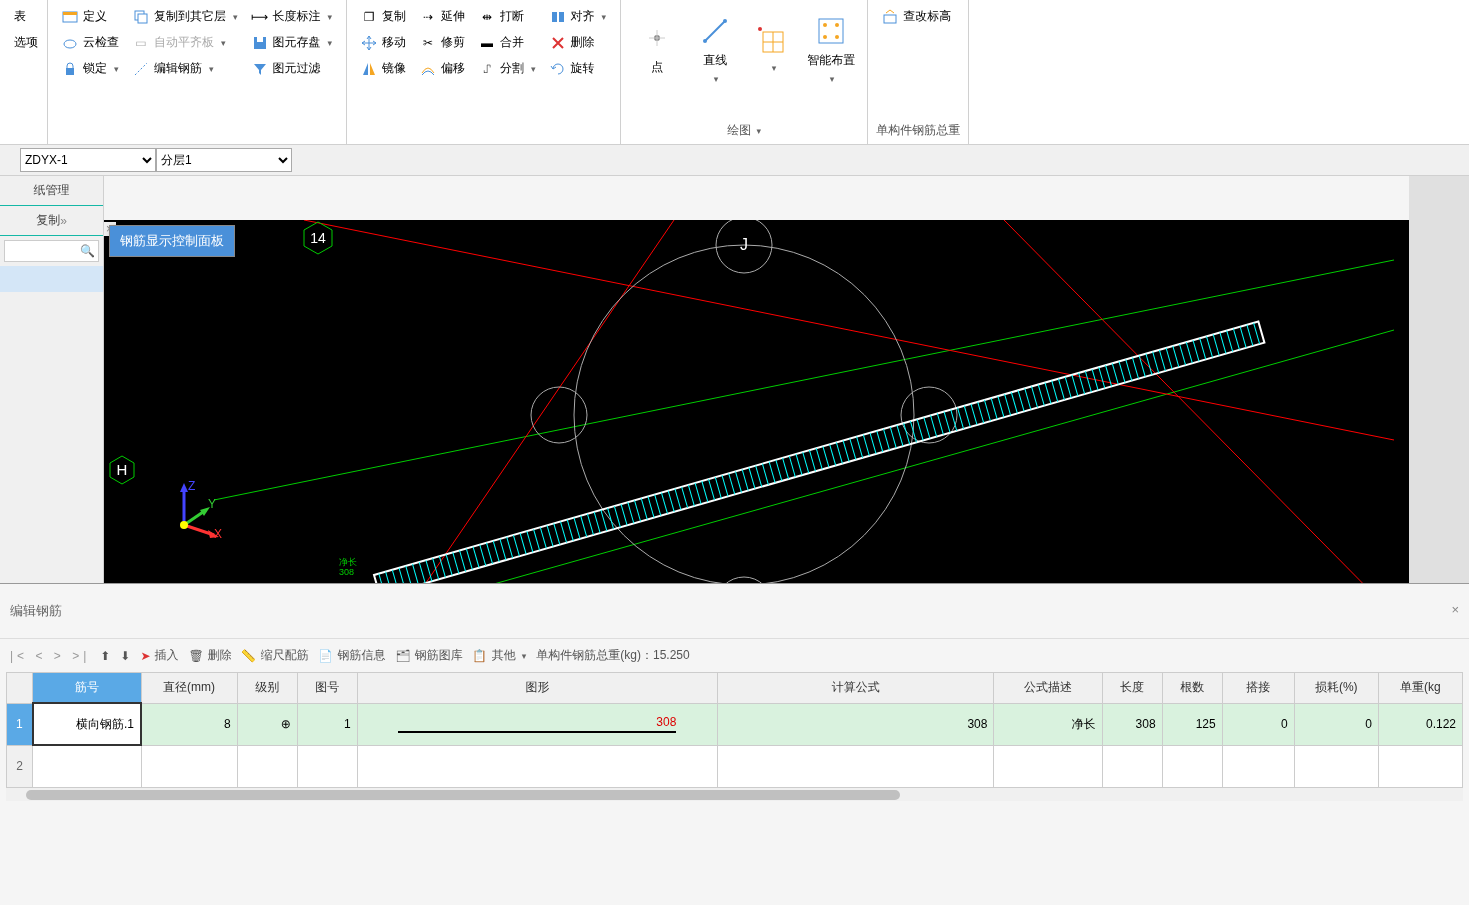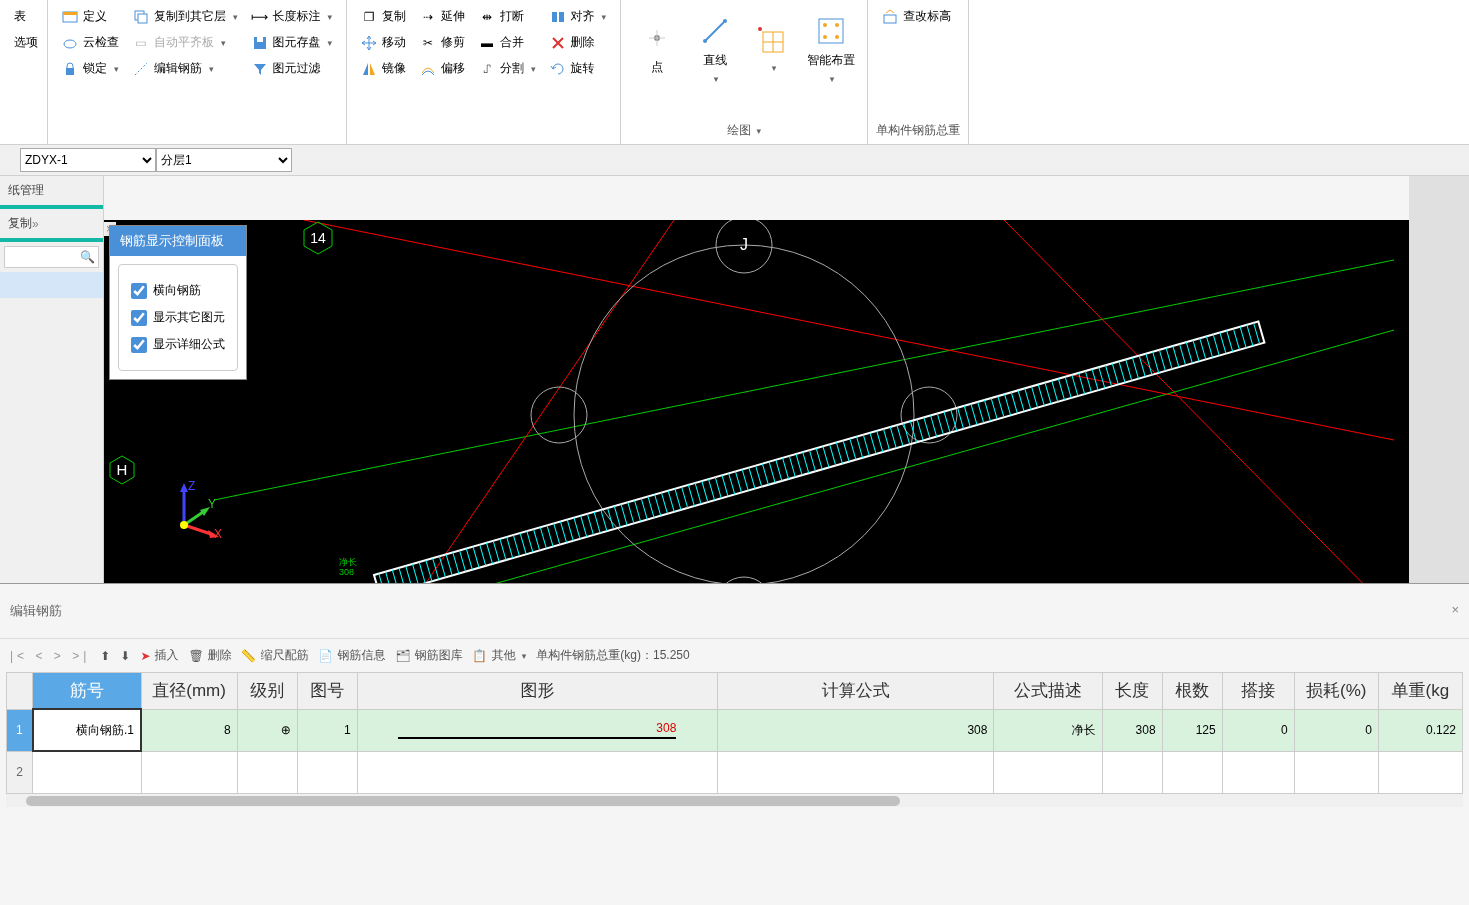--- a/index.html
+++ b/index.html
@@ -17,21 +17,21 @@
 .icon { width: 16px; height: 16px; display: inline-flex; align-items: center; justify-content: center; }
 .dd { font-size: 9px; color: #666; margin-left: 2px; }
 
 
 .dropdown-row { background: #f0f0f0; padding: 3px 20px; display: flex; border-bottom: 1px solid #d0d0d0; }
 .dropdown-row select { height: 24px; font-size: 12px; border: 1px solid #aaa; background: #fff; }
 
 
 .main { display: flex; height: 407px; position: relative; }
 .left-panel { width: 104px; background: #f0f0f0; border-right: 1px solid #d0d0d0; }
-.left-tab { padding: 6px 8px; border-bottom: 4px solid #14b8a6; color: #444; display: flex; justify-content: flex-start; align-items: center; }
+.left-tab { padding: 6px 8px; border-bottom: 1px solid #14b8a6; color: #444; display: flex; justify-content: center; align-items: center; }
 .left-search { padding: 4px; }
 .left-search input { width: 100%; height: 22px; border: 1px solid #ccc; padding: 0 20px 0 4px; }
 .search-wrap { position: relative; }
 .search-wrap .si { position: absolute; right: 4px; top: 4px; color: #4a90d9; }
 .left-item { background: #d4e6f7; height: 26px; margin: 0; }
 
 .viewport { flex: 1; background: #000; position: relative; overflow: hidden; margin-top: 44px; }
 .close-x { position: absolute; top: 2px; left: -1px; color: #888; font-size: 12px; z-index: 5; background: #f0f0f0; padding: 0 3px; }
 .right-bar { width: 60px; background: #e0e0e0; }
 
@@ -43,21 +43,21 @@
 .cb-row input[type=checkbox] { width: 16px; height: 16px; accent-color: #4a90d9; }
 
 
 .bottom { border-top: 1px solid #999; background: #f5f5f5; }
 .bottom-title { padding: 18px 10px; color: #666; font-size: 13px; display: flex; justify-content: space-between; border-bottom: 1px solid #ddd; }
 .bottom-toolbar { padding: 8px 10px; display: flex; align-items: center; gap: 10px; color: #555; }
 .bottom-toolbar .tb-btn { display: flex; align-items: center; gap: 4px; cursor: pointer; }
 .nav-btns { color: #999; letter-spacing: 4px; }
 
 .grid { border-collapse: collapse; width: 100%; background: #fff; }
-.grid th { background: #f0f0f0; border: 1px solid #ccc; padding: 6px 4px; font-weight: normal; font-size: 17px; color: #333; }
+.grid th { background: #f0f0f0; border: 1px solid #ccc; padding: 6px 4px; font-weight: normal; font-size: 12px; color: #333; }
 .grid td { border: 1px solid #ccc; padding: 8px 6px; font-size: 12px; height: 42px; text-align: right; }
 .grid th.active { background: #5aa9e6; color: #fff; }
 .grid tr.data-row td { background: #d9f2de; }
 .grid .rownum { background: #f0f0f0; text-align: center; width: 22px; color: #666; }
 .grid tr.data-row .rownum { background: #5aa9e6; color: #fff; }
 .cell-name { background: #fff !important; border: 2px solid #333 !important; }
 .shape-cell { text-align: center; }
 .shape-line { border-bottom: 2px solid #000; width: 80%; margin: 0 auto; color: #d00; padding-bottom: 2px; }
 
 .hscroll { height: 14px; background: #f0f0f0; border-top: 1px solid #ccc; position: relative; margin-top: -1px; }
@@ -348,34 +348,20 @@
       </div>
     </div>
     <div class="left-item"></div>
   </div>
 
   <div class="viewport">
     <span class="close-x">×</span>
 
     <div class="control-panel">
       <div class="control-panel-title">钢筋显示控制面板</div>
-      <div class="control-panel-body">
-        <label class="cb-row">
-            <input type="checkbox" checked="" style="">
-            <span>横向钢筋</span>
-          </label>
-        <label class="cb-row">
-            <input type="checkbox" checked="" style="">
-            <span>显示其它图元</span>
-          </label>
-        <label class="cb-row">
-            <input type="checkbox" checked="" style="">
-            <span>显示详细公式</span>
-          </label>
-      </div>
     </div>
 
     <svg width="100%" height="100%" style="position:absolute;top:0;left:0">
 
       <line x1="110" y1="280" x2="1290" y2="40" stroke="#0c0" stroke-width="1"></line>
       <line x1="280" y1="395" x2="1290" y2="110" stroke="#0c0" stroke-width="1"></line>
 
       <line x1="200" y1="0" x2="1290" y2="220" stroke="#f00" stroke-width="1"></line>
       <line x1="300" y1="395" x2="570" y2="0" stroke="#f00" stroke-width="1"></line>
       <line x1="1290" y1="395" x2="900" y2="0" stroke="#f00" stroke-width="1"></line>

